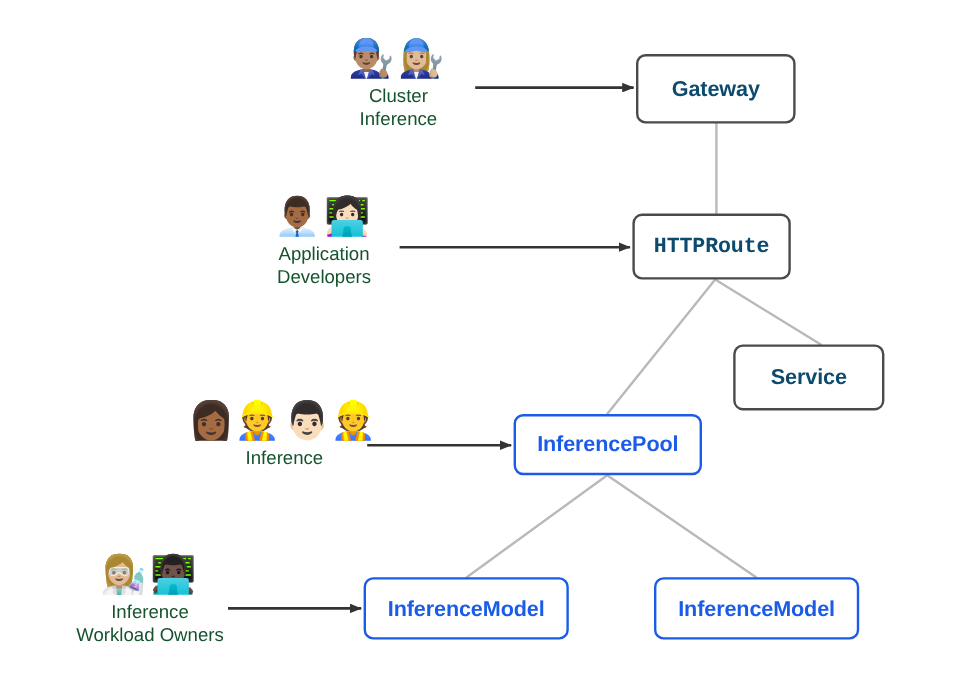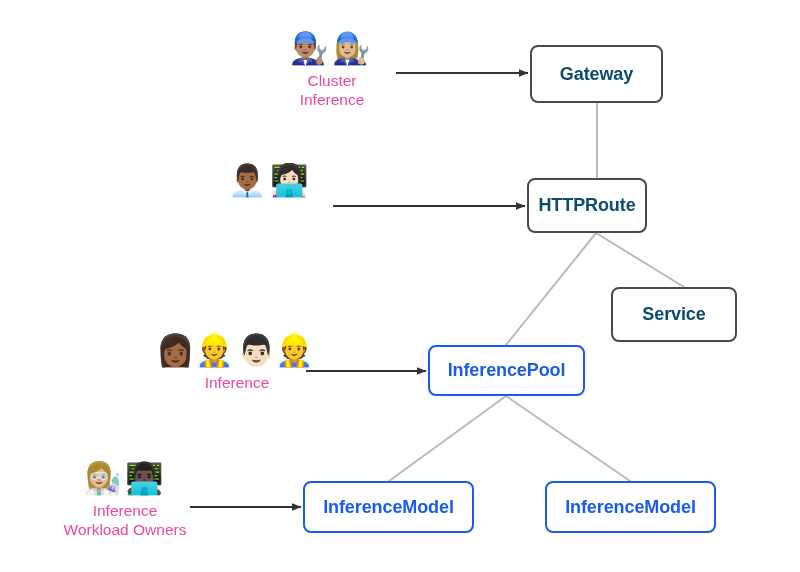--- a/index.html
+++ b/index.html
@@ -60,21 +60,21 @@
   }
   .persona-emoji {
     font-size: 31px;
     line-height: 38px;
     letter-spacing: 3px;
     white-space: nowrap;
   }
   .persona-text {
     font-size: 15.5px;
     line-height: 19px;
-    color: #ec4899;
+    color: #14532d;
     margin-top: 3px;
   }
   .persona-text .ln {
     display: block;
   }
 </style>
 </head>
 <body>
 
 <div id="canvas">
@@ -97,21 +97,21 @@
         <line x1="333" y1="206" x2="525" y2="206" stroke="#333333" stroke-width="2.2" marker-end="url(#arrowhead)"></line>
         <line x1="306" y1="371" x2="426" y2="371" stroke="#333333" stroke-width="2.2" marker-end="url(#arrowhead)"></line>
         <line x1="190" y1="507" x2="301" y2="507" stroke="#333333" stroke-width="2.2" marker-end="url(#arrowhead)"></line>
       </g>
   </svg>
 
   <div id="nodes-layer">
       <div class="node k8s" style="left: 530px; top: 45px; width: 133px; height: 58px;">
         <span class="node-label">Gateway</span>
       </div>
-      <div class="node k8s" style="left: 527px; top: 178px; width: 120px; height: 55px;">
+      <div class="node k8s" style="left: 527px; top: 178px; width: 132px; height: 55px; font-family: Liberation Mono, monospace;">
         <span class="node-label">HTTPRoute</span>
       </div>
       <div class="node k8s" style="left: 611px; top: 287px; width: 126px; height: 55px;">
         <span class="node-label">Service</span>
       </div>
       <div class="node gie" style="left: 428px; top: 345px; width: 157px; height: 51px;">
         <span class="node-label">InferencePool</span>
       </div>
       <div class="node gie" style="left: 303px; top: 481px; width: 171px; height: 52px;">
         <span class="node-label">InferenceModel</span>
@@ -123,20 +123,24 @@
   <div id="personas-layer">
       <div class="persona" style="left: 222px; top: 30px;">
         <div class="persona-emoji">👨🏽‍🔧👩🏼‍🔧</div>
         <div class="persona-text">
           <span class="ln">Cluster</span>
           <span class="ln">Inference</span>
         </div>
       </div>
       <div class="persona" style="left: 160px; top: 162px;">
         <div class="persona-emoji">👨🏾‍💼👩🏻‍💻</div>
+        <div class="persona-text">
+          <span class="ln">Application</span>
+          <span class="ln">Developers</span>
+        </div>
       </div>
       <div class="persona" style="left: 127px; top: 332px;">
         <div class="persona-emoji">👩🏾‍👷👨🏻‍👷</div>
         <div class="persona-text">
           <span class="ln">Inference</span>
         </div>
       </div>
       <div class="persona" style="left: 15px; top: 460px;">
         <div class="persona-emoji">👩🏼‍🔬👨🏿‍💻</div>
         <div class="persona-text">

